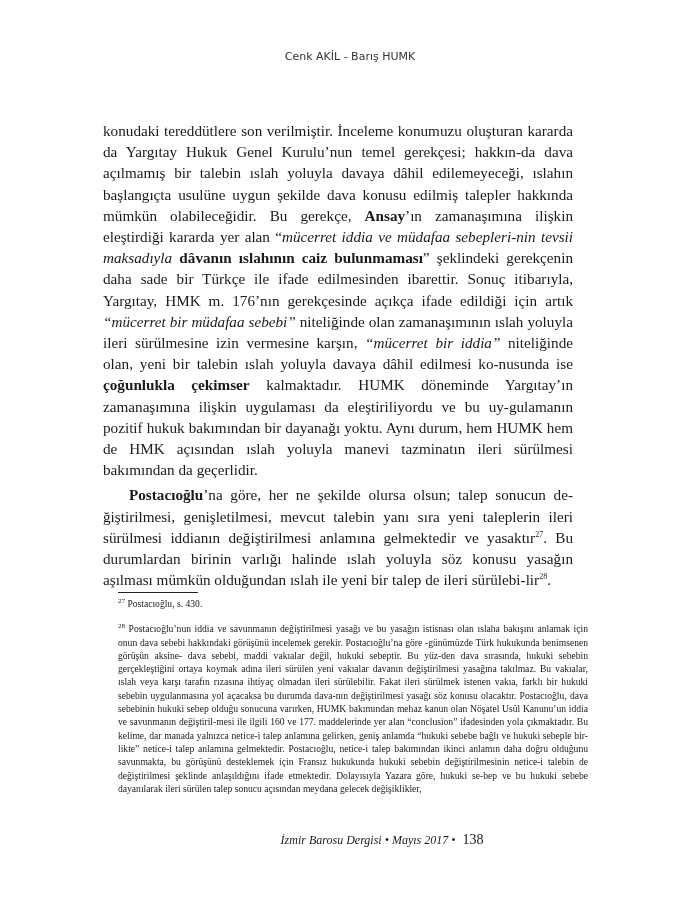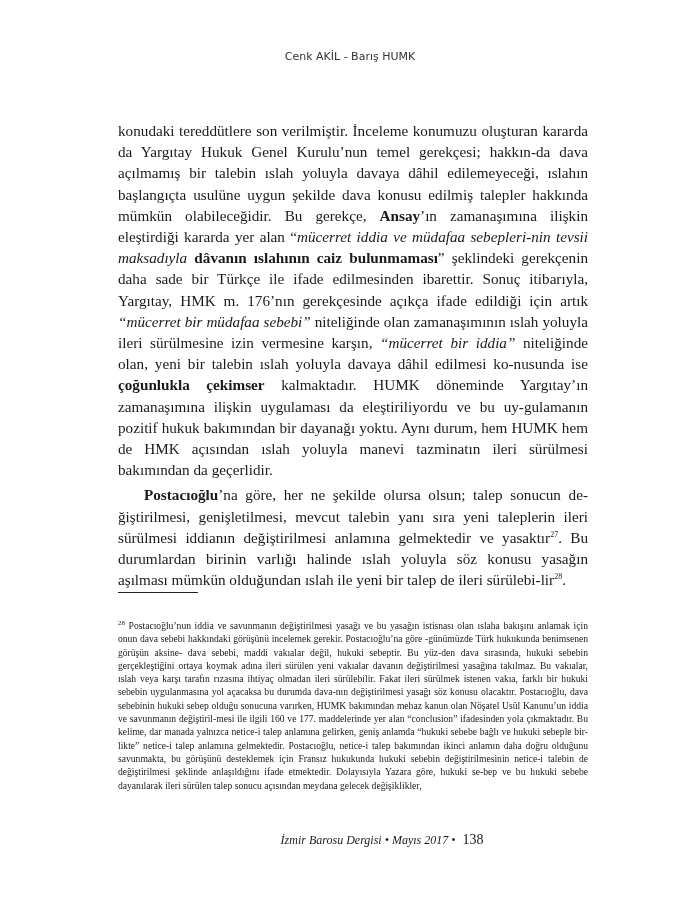--- a/index.html
+++ b/index.html
@@ -2,36 +2,36 @@
 <html><head>
 <meta charset="utf-8">
 <style>
   html, body { margin: 0; padding: 0; background: #ffffff; }
   body { width: 700px; height: 917px; position: relative; overflow: hidden; color: #1a1a1a; }
   .running-header {
     position: absolute; top: 50px; left: 0; width: 700px; text-align: center;
     font-family: "DejaVu Sans", sans-serif; font-size: 11px; color: #333;
   }
   .body-text {
-    position: absolute; left: 118px; top: 120px; width: 470px;
+    position: absolute; left: 103px; top: 120px; width: 470px;
     font-family: "Liberation Serif", serif; font-size: 15.2px; line-height: 21.2px;
     text-align: justify; hyphens: manual;
   }
   .body-text p { margin: 0; }
   .body-text p.indent { text-indent: 26px; margin-top: 4px; }
   .body-text b { font-weight: bold; }
   .body-text i { font-style: italic; }
   sup { font-size: 8px; line-height: 0; vertical-align: super; }
   .fn-rule { position: absolute; left: 118px; top: 592px; width: 80px; border-top: 1px solid #222; }
   .footnotes {
     position: absolute; left: 118px; top: 597px; width: 470px;
     font-family: "Liberation Serif", serif; font-size: 9.6px; line-height: 13.3px; text-align: justify;
   }
   .footnotes p { margin: 0; }
-  .footnotes p.fn28 { margin-top: 22px; text-indent: 0; }
+  .footnotes p.fn28 { margin-top: 12px; text-indent: 0; }
   .footnotes sup { font-size: 7px; }
   .page-footer {
     position: absolute; top: 832px; left: 0; width: 700px; text-align: center;
     font-family: "Liberation Serif", serif; font-size: 12px; padding-left: 32px;
   }
   .page-footer .journal { font-style: italic; }
   .page-footer .num { font-size: 14px; margin-left: 4px; }
 </style>
 </head>
 <body>
@@ -39,19 +39,20 @@
 <div class="running-header">Cenk AKİL -  Barış HUMK</div>
 
 <div class="body-text">
   <p><span>konudaki tereddütlere son verilmiştir. İnceleme konumuzu oluşturan kararda da Yargıtay Hukuk Genel Kurulu’nun temel gerekçesi; hakkın-da dava açılmamış bir talebin ıslah yoluyla davaya dâhil edilemeyeceği, ıslahın başlangıçta usulüne uygun şekilde dava konusu edilmiş talepler hakkında mümkün olabileceğidir. Bu gerekçe, </span><b>Ansay</b><span>’ın zamanaşımına ilişkin eleştirdiği kararda yer alan “</span><i>mücerret iddia ve müdafaa sebepleri-nin tevsii maksadıyla</i><b> dâvanın ıslahının caiz bulunmaması</b><span>” şeklindeki gerekçenin daha sade bir Türkçe ile ifade edilmesinden ibarettir. Sonuç itibarıyla, Yargıtay, HMK m. 176’nın gerekçesinde açıkça ifade edildiği için artık </span><i>“mücerret bir müdafaa sebebi”</i><span> niteliğinde olan zamanaşımının ıslah yoluyla ileri sürülmesine izin vermesine karşın, </span><i>“mücerret bir iddia”</i><span> niteliğinde olan, yeni bir talebin ıslah yoluyla davaya dâhil edilmesi ko-nusunda ise </span><b>çoğunlukla çekimser</b><span> kalmaktadır. HUMK döneminde Yargıtay’ın zamanaşımına ilişkin uygulaması da eleştiriliyordu ve bu uy-gulamanın pozitif hukuk bakımından bir dayanağı yoktu. Aynı durum, hem HUMK hem de HMK açısından ıslah yoluyla manevi tazminatın ileri sürülmesi bakımından da geçerlidir.</span></p>
   <p class="indent"><b>Postacıoğlu</b><span>’na göre, her ne şekilde olursa olsun; talep sonucun de-ğiştirilmesi, genişletilmesi, mevcut talebin yanı sıra yeni taleplerin ileri sürülmesi iddianın değiştirilmesi anlamına gelmektedir ve yasaktır</span><sup>27</sup><span>. Bu durumlardan birinin varlığı halinde ıslah yoluyla söz konusu yasağın aşılması mümkün olduğundan ıslah ile yeni bir talep de ileri sürülebi-lir</span><sup>28</sup><span>.</span></p>
 </div>
 
 <div class="fn-rule"></div>
 
 <div class="footnotes">
+  <p><sup>27</sup><span> Postacıoğlu, s. 430.</span></p>
   <p class="fn28"><sup>28</sup><span> Postacıoğlu’nun iddia ve savunmanın değiştirilmesi yasağı ve bu yasağın istisnası olan ıslaha bakışını anlamak için onun dava sebebi hakkındaki görüşünü incelemek gerekir. Postacıoğlu’na göre -günümüzde Türk hukukunda benimsenen görüşün aksine- dava sebebi, maddi vakıalar değil, hukuki sebeptir. Bu yüz-den dava sırasında, hukuki sebebin gerçekleştiğini ortaya koymak adına ileri sürülen yeni vakıalar davanın değiştirilmesi yasağına takılmaz. Bu vakıalar, ıslah veya karşı tarafın rızasına ihtiyaç olmadan ileri sürülebilir. Fakat ileri sürülmek istenen vakıa, farklı bir hukuki sebebin uygulanmasına yol açacaksa bu durumda dava-nın değiştirilmesi yasağı söz konusu olacaktır. Postacıoğlu, dava sebebinin hukuki sebep olduğu sonucuna varırken, HUMK bakımından mehaz kanun olan Nöşatel Usûl Kanunu’un iddia ve savunmanın değiştiril-mesi ile ilgili 160 ve 177. maddelerinde yer alan “conclusion” ifadesinden yola çıkmaktadır. Bu kelime, dar manada yalnızca netice-i talep anlamına gelirken, geniş anlamda “hukuki sebebe bağlı ve hukuki sebeple bir-likte” netice-i talep anlamına gelmektedir. Postacıoğlu, netice-i talep bakımından ikinci anlamın daha doğru olduğunu savunmakta, bu görüşünü desteklemek için Fransız hukukunda hukuki sebebin değiştirilmesinin netice-i talebin de değiştirilmesi şeklinde anlaşıldığını ifade etmektedir. Dolayısıyla Yazara göre, hukuki se-bep ve bu hukuki sebebe dayanılarak ileri sürülen talep sonucu açısından meydana gelecek değişiklikler,</span></p>
 </div>
 
 <div class="page-footer">
   <span class="journal">İzmir Barosu Dergisi • Mayıs 2017 •</span>
   <span class="num">138</span>
 </div>
 
 </body></html>

